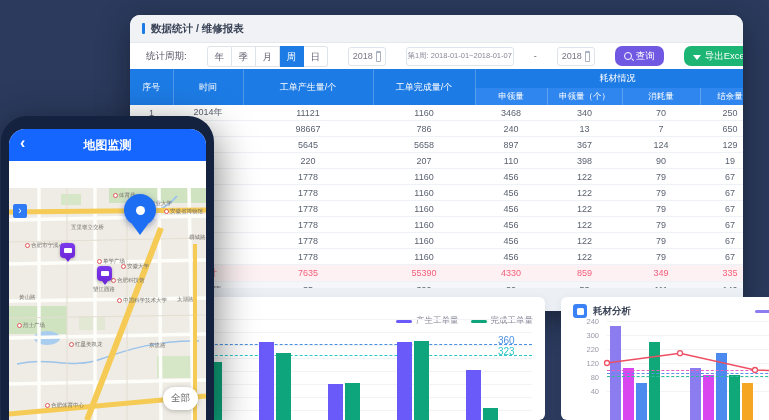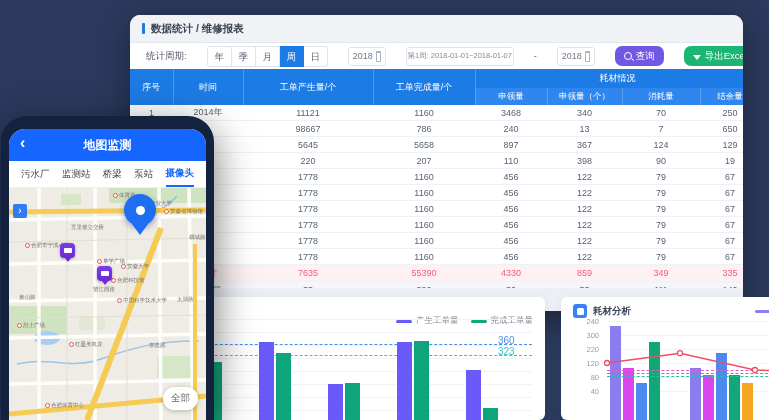--- a/index.html
+++ b/index.html
@@ -372,27 +372,20 @@
       </svg>
       <div class="lg-dash" style="position: absolute; left: 194px; top: 13px; background: rgb(139, 124, 240);"></div>
     </div>
 
   <div class="abs phone">
     <div class="abs screen">
       <div class="abs ph-head">
         <span class="ph-back">‹</span>
         <span>地图监测</span>
       </div>
-      <div class="abs ph-tabs" id="phtabs">
-          <span class="ph-tab">污水厂</span>
-          <span class="ph-tab">监测站</span>
-          <span class="ph-tab">桥梁</span>
-          <span class="ph-tab">泵站</span>
-          <span class="ph-tab active">摄像头</span>
-        </div>
       <div class="abs map" id="map">
         <svg width="197" height="232">
           <rect width="197" height="232" fill="#efece5"></rect>
           <rect x="100" y="0" width="97" height="15" fill="#cfe3c0"></rect>
           <rect x="52" y="6" width="20" height="11" fill="#d6e7c8"></rect>
           <rect x="0" y="118" width="58" height="28" fill="#cfe3c0"></rect>
           <rect x="148" y="168" width="34" height="22" fill="#d6e7c8"></rect>
           <rect x="70" y="128" width="26" height="14" fill="#e2e8d4"></rect>
           <ellipse cx="38" cy="150" rx="13" ry="7" fill="#a9cdee"></ellipse>
           <path d="M8,176 C40,168 62,182 92,171 C120,161 150,152 190,153" stroke="#9cc3ea" stroke-width="1.5" fill="none"></path>

